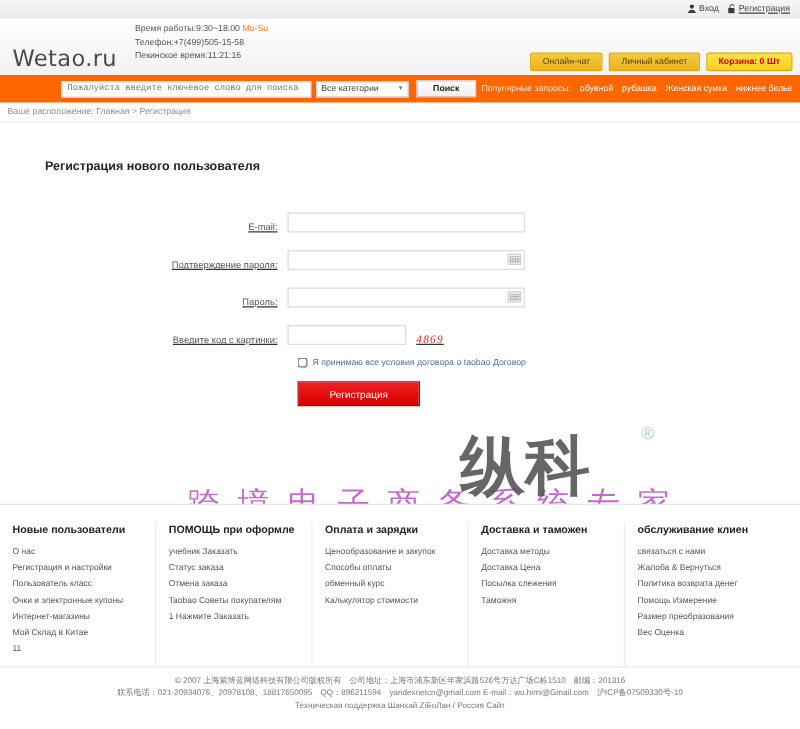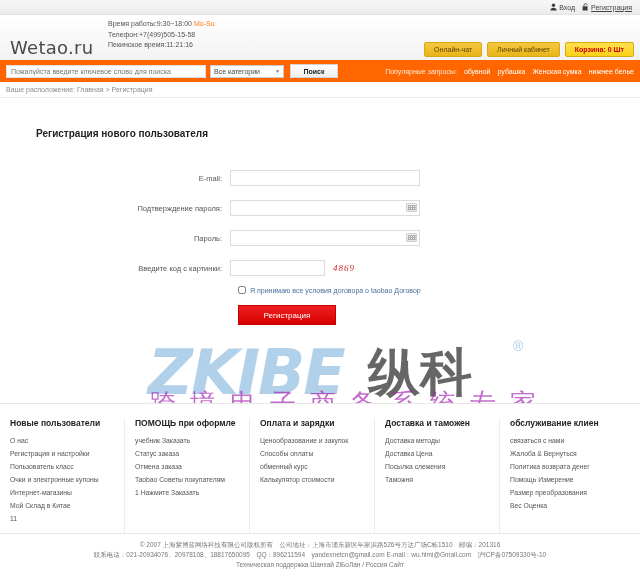--- a/index.html
+++ b/index.html
@@ -45,21 +45,21 @@
   .hbtn.cart{ background:linear-gradient(#ffe14d,#fdd017); color:#cc0000; font-weight:bold; }
 
   
   .searchbar{
     height:22px; background:#ff6600; display:flex; align-items:center;
     padding:0 6px; position:relative;
   }
   .searchbox{
     width:200px; height:13px; border:1px solid #e0e0e0; background:#fff;
     font-size:7px; color:#9a9a9a; padding:0 4px; line-height:13px;
-    outline:none; font-family:Liberation Sans, sans-serif;
+    outline:none; font-family:Liberation Mono, monospace;margin-left:43px;
   }
   .searchcat{
     margin-left:4px; width:74px; height:13px; border:1px solid #cccccc;
     background:#fff; font-size:7px; color:#444; padding:0 3px;
     display:flex; align-items:center; justify-content:space-between;
   }
   .caret{ font-size:5px; color:#777; }
   .searchbtn{
     margin-left:6px; width:48px; height:14px; border:1px solid #d5d5d5;
     background:linear-gradient(#ffffff,#efefef); font-size:7px;
@@ -77,21 +77,21 @@
   .crumb{ font-size:7px; color:#8c8c8c; }
   .crumb a{ color:#8c8c8c; text-decoration:none; }
 
   
   .main{ position:relative; height:305px; }
   .ptitle{
     position:absolute; left:36px; top:30px;
     font-size:10px; font-weight:bold; color:#222;
   }
   .form{ position:absolute; left:0; top:72px; width:100%; }
-  .frow{ display:flex; align-items:center; margin-bottom:14px; }
+  .frow{ display:flex; align-items:flex-end; margin-bottom:14px;text-decoration:underline; }
   .flabel{
     width:230px; text-align:right; padding-right:8px;
     font-size:7.5px; color:#555;
   }
   .finput{
     width:190px; height:16px; border:1px solid #dcdcdc; background:#fff;
     font-size:8px; padding:0 4px; outline:none; position:relative;
     font-family:"Liberation Sans", sans-serif;
   }
   .fin-wrap{ position:relative; display:inline-block; }
@@ -240,21 +240,20 @@
     <span>Ваше расположение:</span>
     <a href="#">Главная</a>
     <span>&gt;</span>
     <span>Регистрация</span>
   </div>
 </div>
 
 <div class="main">
 
   <div class="wm">
-    <div class="wm-main">ZKIBE</div>
     <div class="wm-cn">纵科</div>
     <div class="wm-r">®</div>
     <div class="wm-sub">跨境电子商务系统专家</div>
   </div>
 
   <div class="ptitle">Регистрация нового пользователя</div>
 
   <div class="form">
 
     <div class="frow">

